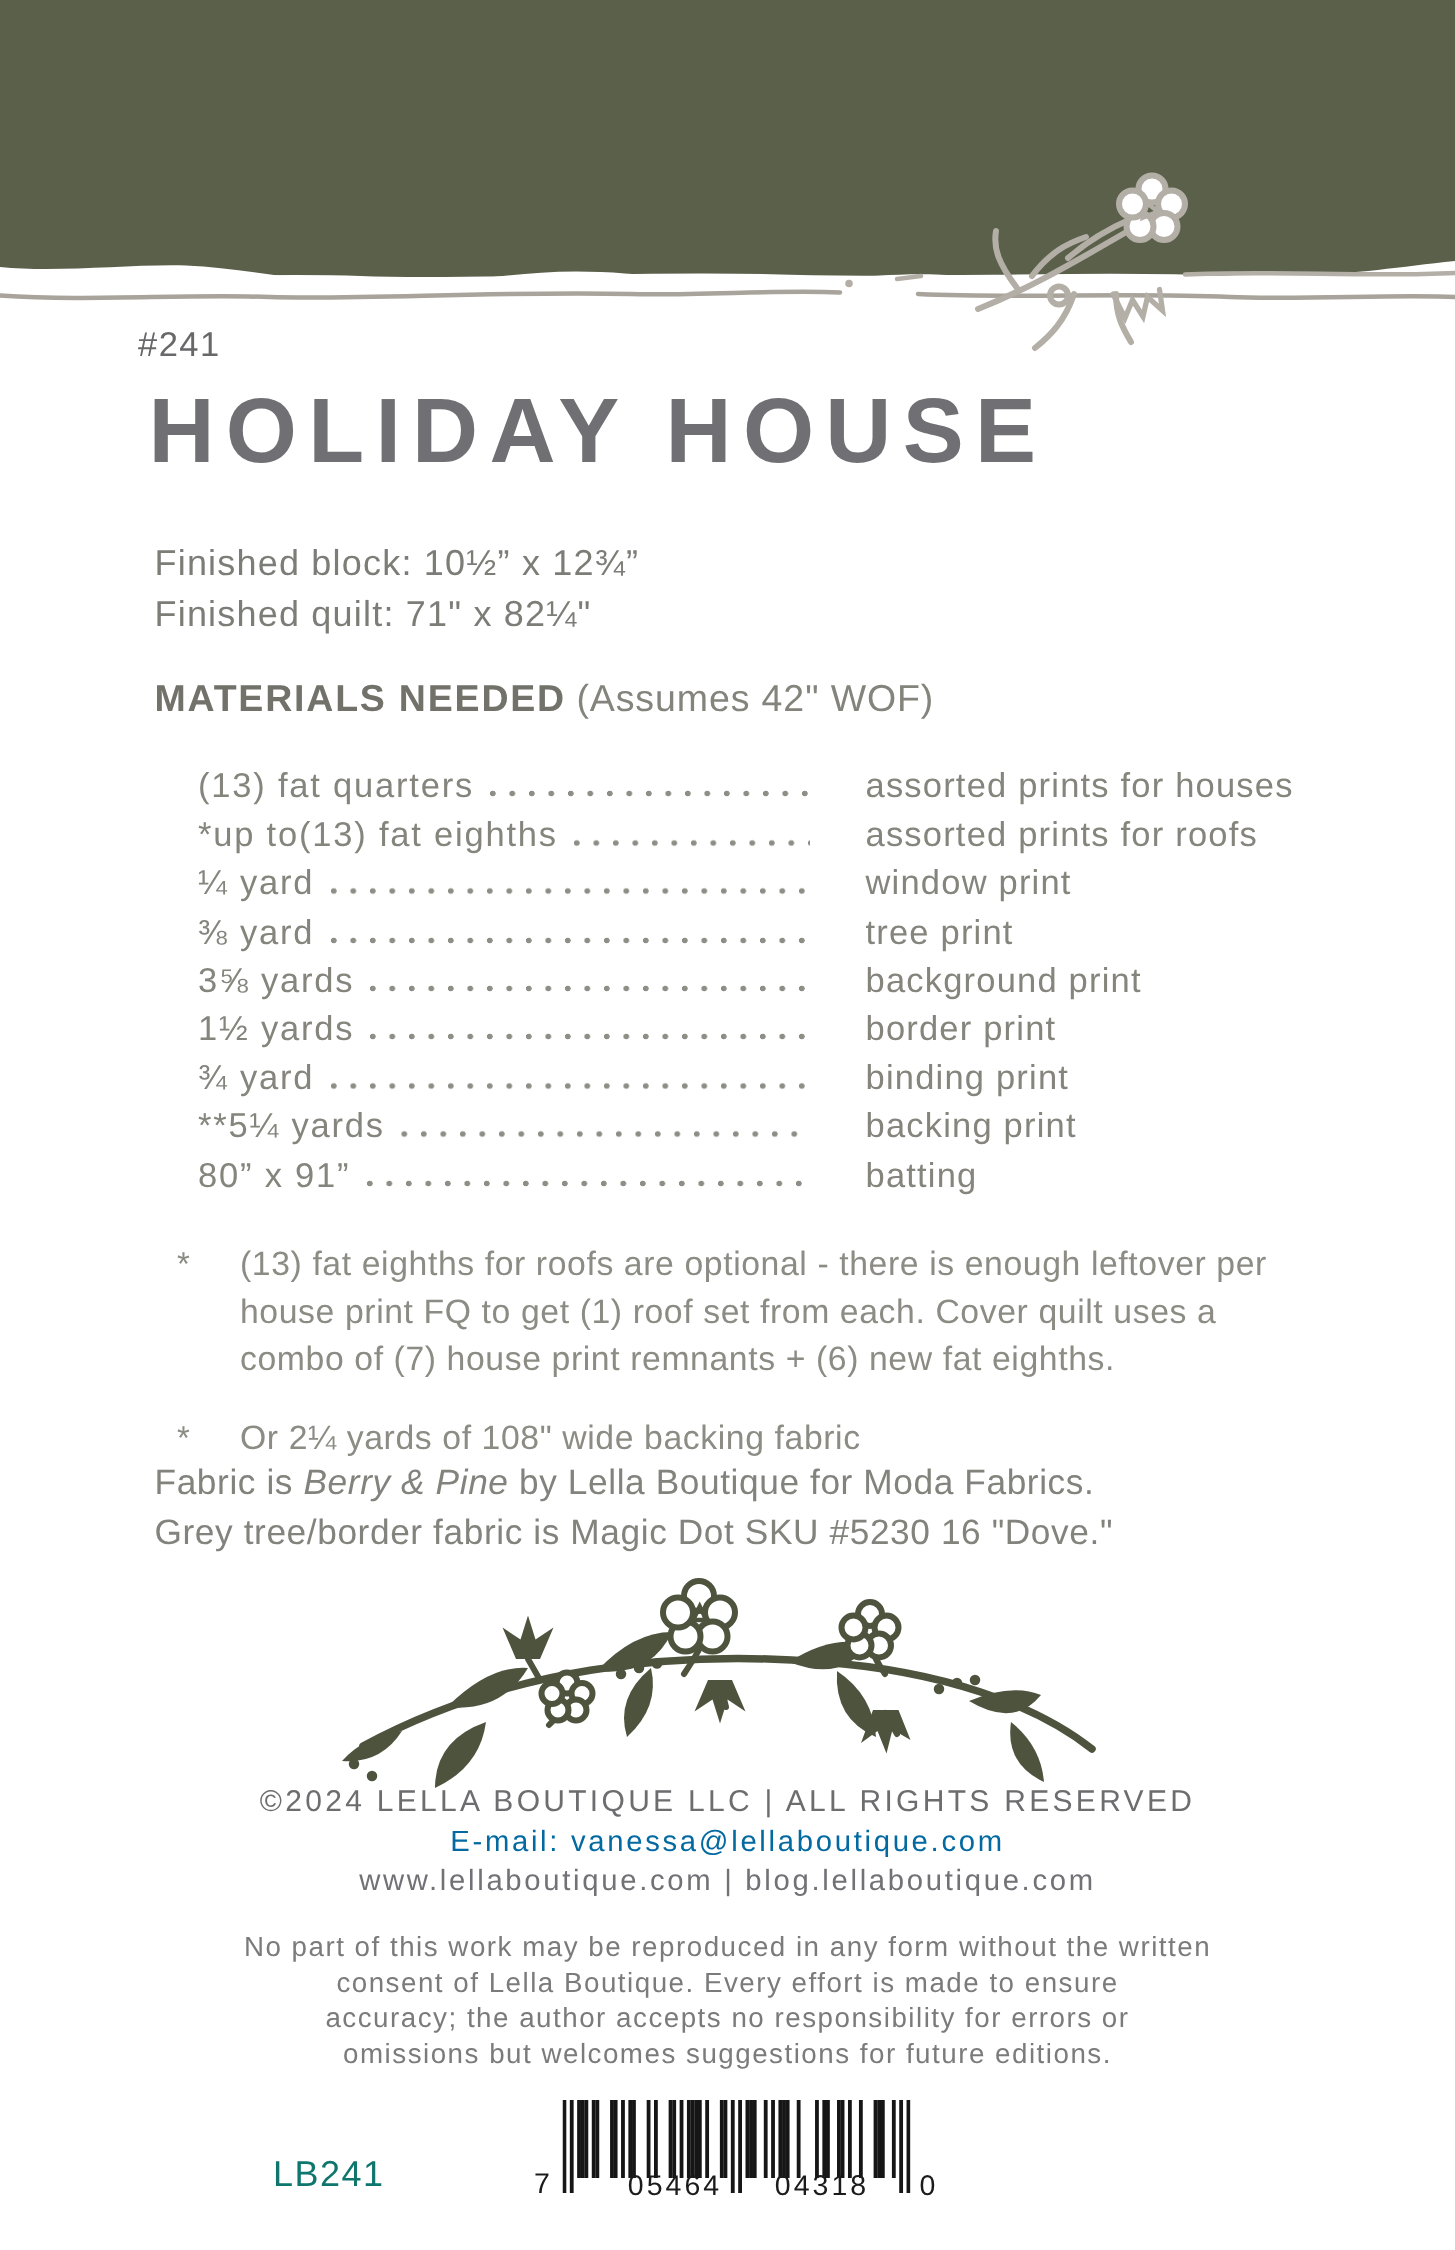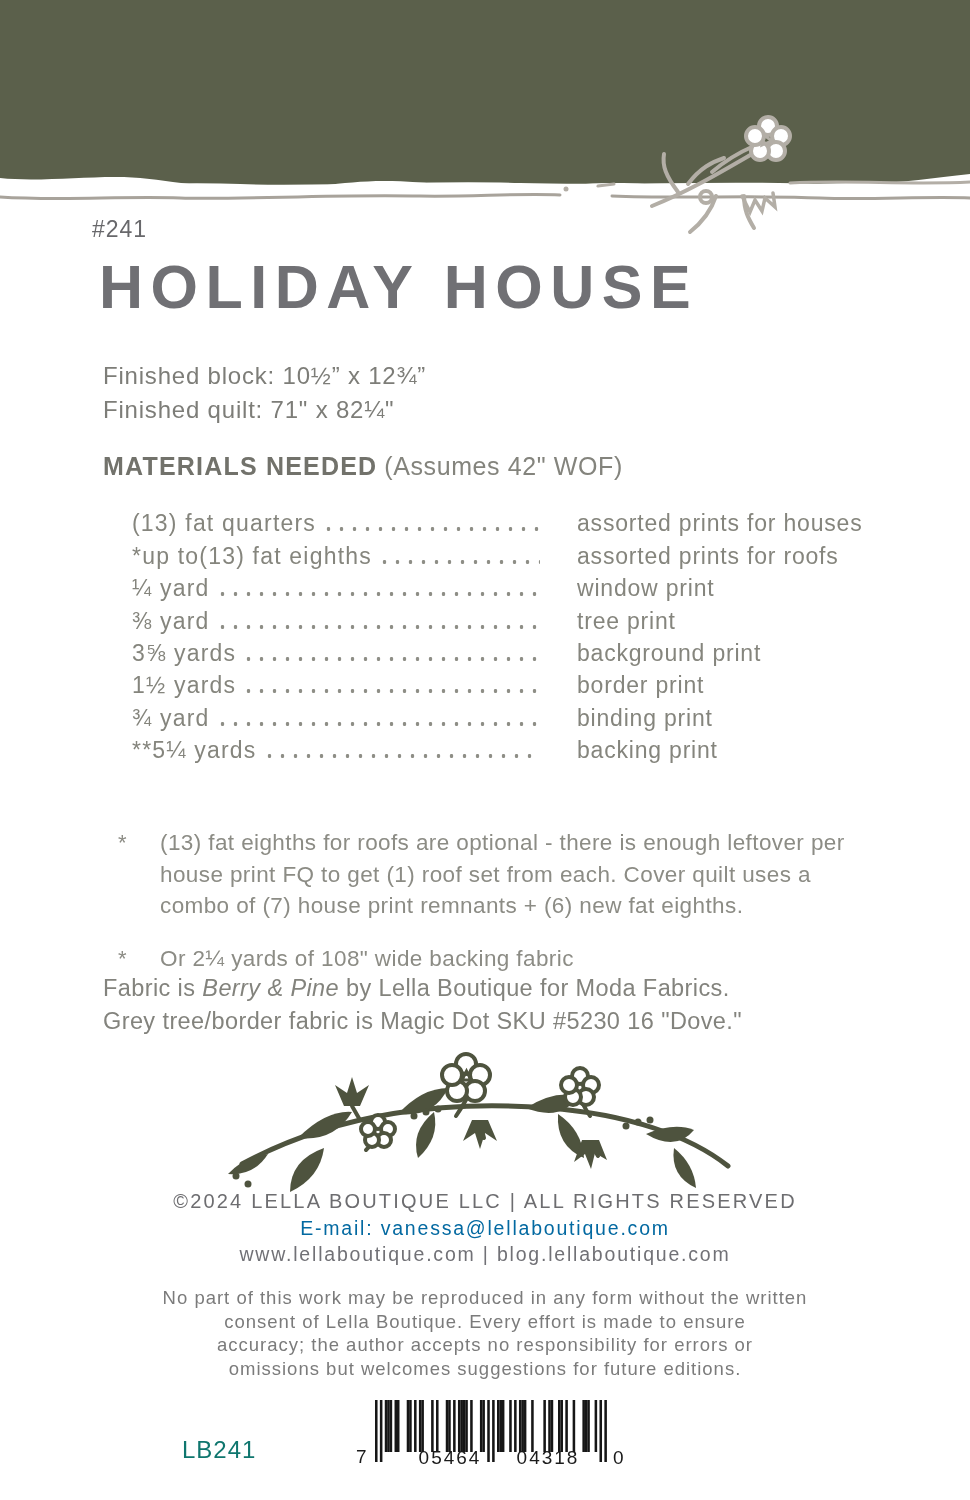--- a/index.html
+++ b/index.html
@@ -158,20 +158,27 @@
         <span class="leader"></span>
       </div>
       <span class="item">binding print</span>
     </div>
   <div class="mrow">
       <div class="amt-wrap">
         <span class="amt">**5¼ yards</span>
         <span class="leader"></span>
       </div>
       <span class="item">backing print</span>
+    </div>
+  <div class="mrow">
+      <div class="amt-wrap">
+        <span class="amt">80” x 91”</span>
+        <span class="leader"></span>
+      </div>
+      <span class="item">batting</span>
     </div>
 </div>
 
 <div id="footnotes" class="abs">
   <div class="fn">
     <div class="fn-marker">*</div>
     <div class="fn-text" style="width:710px;">(13) fat eighths for roofs are optional - there is enough leftover per house print FQ to get (1) roof set from each. Cover quilt uses a combo of (7) house print remnants + (6) new fat eighths.</div>
   </div>
   <div class="fn">
     <div class="fn-marker">*</div>

